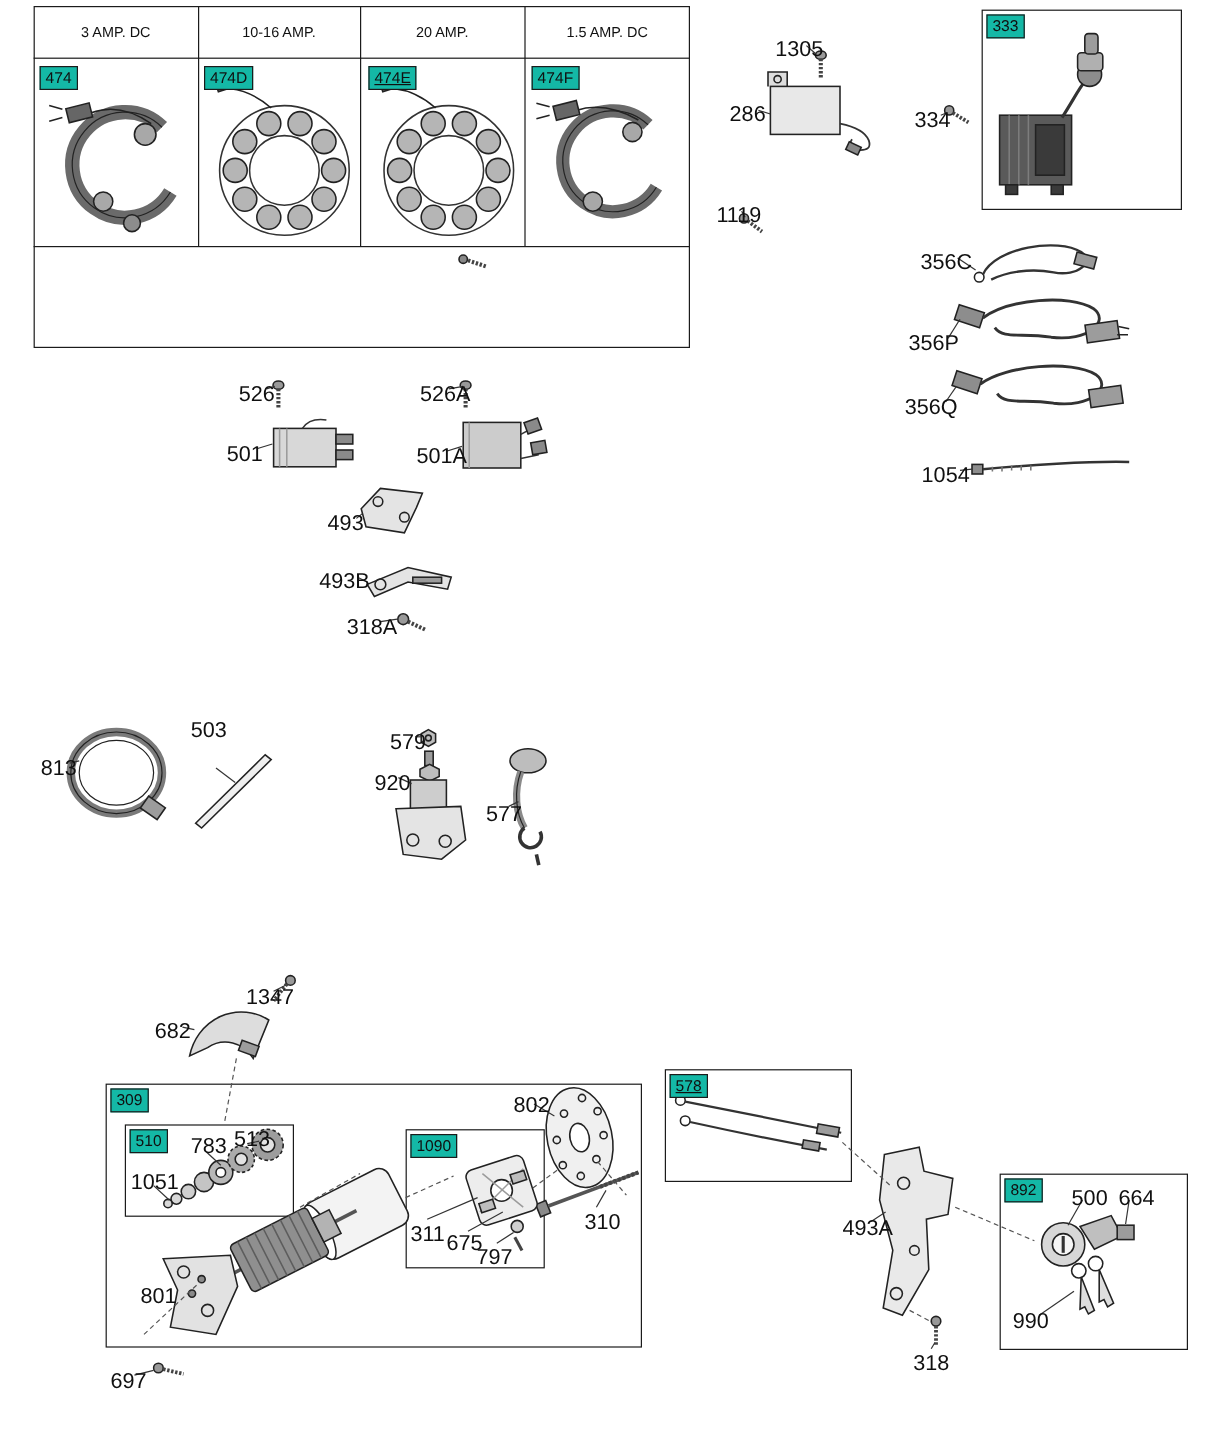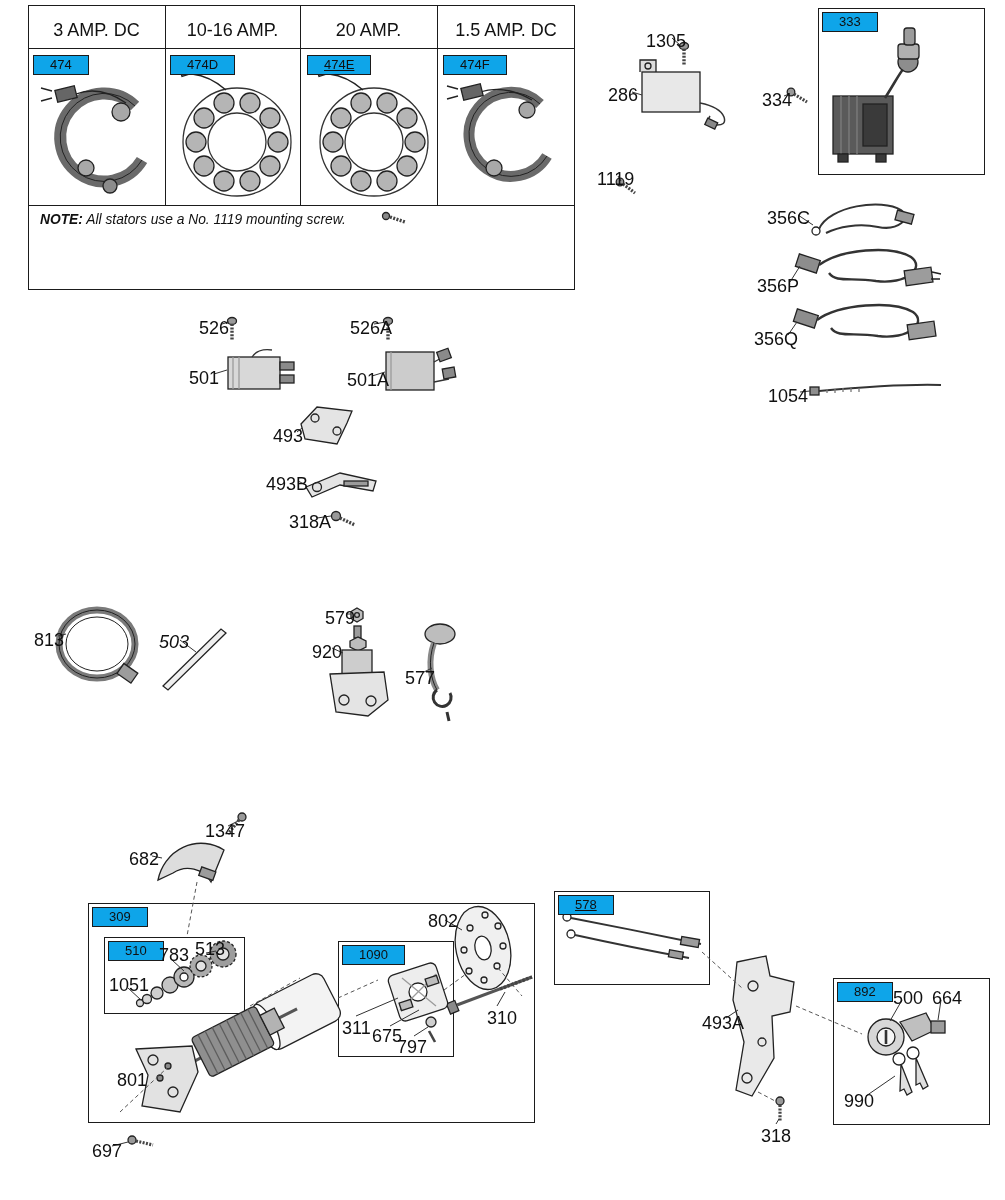--- a/index.html
+++ b/index.html
@@ -5,23 +5,23 @@
   * { box-sizing: border-box; }
   html,body { margin:0; padding:0; background:#fff; }
   #stage {
     position:relative; width:1005px; height:1200px; overflow:hidden;
     background:#fff; color:#111;
     font-family:"Liberation Sans", sans-serif;
   }
   .box   { position:absolute; border:1.5px solid #1b1b1b; }
   .vline { position:absolute; width:0; border-left:1.5px solid #1b1b1b; }
   .hline { position:absolute; height:0; border-top:1.5px solid #1b1b1b; }
-  .th { position:absolute; text-align:center; font-size:18px; padding-top:15px; }
+  .th { position:absolute; text-align:center; font-size:12px; padding-top:15px; }
   .part-label { position:absolute; font-size:18px; white-space:nowrap; color:#101010; z-index:5; }
-  .part-label.boxed { border:1.5px solid #1b1b1b; padding:1px 16px 2px; background:#0ea5e9; font-size:13px; }
+  .part-label.boxed { border:1.5px solid #1b1b1b; padding:1px 4px 2px; background:#14b8a6; font-size:13px; }
   .note { position:absolute; font-style:italic; font-size:13.8px; line-height:1.28; z-index:4; }
   .note b { font-weight:bold; }
   .note.hang { padding-left:52px; text-indent:-52px; }
   #diagram-art { position:absolute; left:0; top:0; z-index:1; }
   #labels-layer { position:absolute; left:0; top:0; width:100%; height:100%; z-index:5; }
 </style>
 </head>
 <body>
 
 <div id="stage">
@@ -394,24 +394,20 @@
   <div class="vline" style="left:300px;top:5px;height:200px"></div>
   <div class="vline" style="left:437px;top:5px;height:200px"></div>
   <div class="hline" style="left:28px;top:48px;width:547px"></div>
   <div class="hline" style="left:28px;top:205px;width:547px"></div>
 
   <div class="th" style="left:28px;top:5px;width:137px">3 AMP. DC</div>
   <div class="th" style="left:165px;top:5px;width:135px">10-16 AMP.</div>
   <div class="th" style="left:300px;top:5px;width:137px">20 AMP.</div>
   <div class="th" style="left:437px;top:5px;width:138px">1.5 AMP. DC</div>
 
-  <div class="note" style="left:40px;top:211px;width:480px">
-    <b>NOTE:</b>
-    <span>All stators use a No. 1119 mounting screw.</span>
-  </div>
 
   <div class="box" style="left:818px;top:8px;width:167px;height:167px"></div>
   <div class="box" style="left:88px;top:903px;width:447px;height:220px"></div>
   <div class="box" style="left:104px;top:937px;width:141px;height:77px"></div>
   <div class="box" style="left:338px;top:941px;width:116px;height:116px"></div>
   <div class="box" style="left:554px;top:891px;width:156px;height:94px"></div>
   <div class="box" style="left:833px;top:978px;width:157px;height:147px"></div>
 
   <div id="labels-layer">
       <div class="part-label boxed" style="left: 822px; top: 12px;">333</div>
@@ -425,21 +421,21 @@
       <div class="part-label" style="left: 768px; top: 386px;">1054</div>
       <div class="part-label" style="left: 199px; top: 318px;">526</div>
       <div class="part-label" style="left: 350px; top: 318px;">526A</div>
       <div class="part-label" style="left: 189px; top: 368px;">501</div>
       <div class="part-label" style="left: 347px; top: 370px;">501A</div>
       <div class="part-label" style="left: 273px; top: 426px;">493</div>
       <div class="part-label" style="left: 266px; top: 474px;">493B</div>
       <div class="part-label" style="left: 289px; top: 512px;">318A</div>
       <div class="part-label" style="left: 325px; top: 608px;">579</div>
       <div class="part-label" style="left: 34px; top: 630px;">813</div>
-      <div class="part-label" style="left: 159px; top: 632px; font-style: italic;">503</div>
+      <div class="part-label" style="left: 159px; top: 598px;">503</div>
       <div class="part-label" style="left: 312px; top: 642px;">920</div>
       <div class="part-label" style="left: 405px; top: 668px;">577</div>
       <div class="part-label" style="left: 205px; top: 821px;">1347</div>
       <div class="part-label" style="left: 129px; top: 849px;">682</div>
       <div class="part-label boxed" style="left: 92px; top: 907px;">309</div>
       <div class="part-label boxed" style="left: 108px; top: 941px;">510</div>
       <div class="part-label" style="left: 159px; top: 945px; text-align: center;">783</div>
       <div class="part-label" style="left: 195px; top: 939px;">513</div>
       <div class="part-label" style="left: 109px; top: 975px;">1051</div>
       <div class="part-label" style="left: 428px; top: 911px;">802</div>

